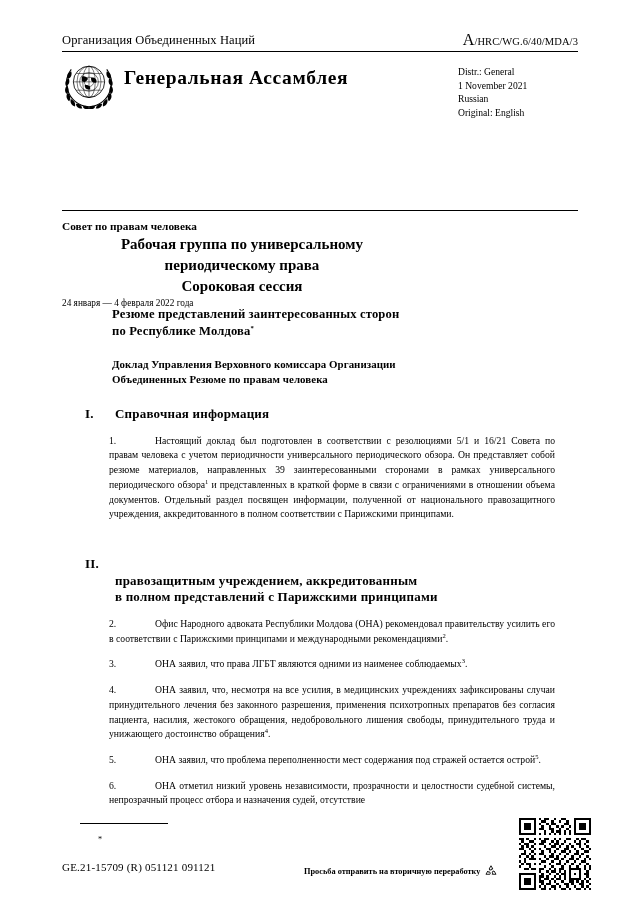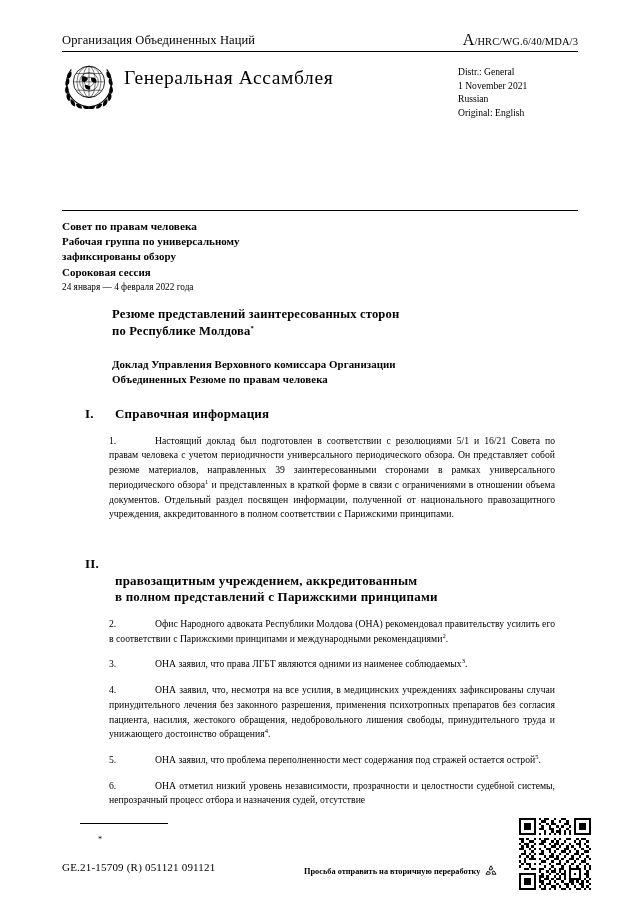--- a/index.html
+++ b/index.html
@@ -64,21 +64,21 @@
     margin-top: 7px;
   }
   .un-emblem {
     width: 54px;
     height: 48px;
     flex: 0 0 54px;
     margin-top: 2px;
   }
   .assembly-title {
     font-size: 19.5px;
-    font-weight: normal;
+    font-weight: bold;
     letter-spacing: 0.6px;
     margin-left: 8px;
     margin-top: 8px;
     flex: 1 1 auto;
     white-space: nowrap;
   }
   .distr-block {
     flex: 0 0 auto;
     margin-left: auto;
     padding-top: 6px;
@@ -103,22 +103,23 @@
     font-size: 9.7px;
     line-height: 1.34;
   }
   .session-block .org-bold {
     font-weight: bold;
     font-size: 11.3px;
     line-height: 1.35;
   }
   .session-block .sub-bold {
     font-weight: bold;
-    font-size: 11px;
+    font-size: 15px;
     line-height: 1.38;
+    text-align: center;
   }
   .session-block .dates {
     font-size: 9.3px;
     line-height: 1.4;
     padding-top: 1px;
   }
 
   
   .doc-title {
     position: absolute;
@@ -298,21 +299,21 @@
         <div>Russian</div>
         <div>Original: English</div>
       </div>
     </div>
   </div>
 
   <div class="session-rule"></div>
   <div class="session-block">
     <div class="org-bold">Совет по правам человека</div>
     <div class="sub-bold">Рабочая группа по универсальному</div>
-    <div class="sub-bold">зафиксированы обзору</div>
+    <div class="sub-bold">периодическому права</div>
     <div class="sub-bold">Сороковая сессия</div>
     <div class="dates">24 января — 4 февраля 2022 года</div>
   </div>
 
   <div class="doc-title">
     <span>Резюме представлений заинтересованных сторон</span><br>
     <span>по Республике Молдова</span><sup>*</sup>
   </div>
   <div class="doc-subtitle">
     <span>Доклад Управления Верховного комиссара Организации</span><br>

